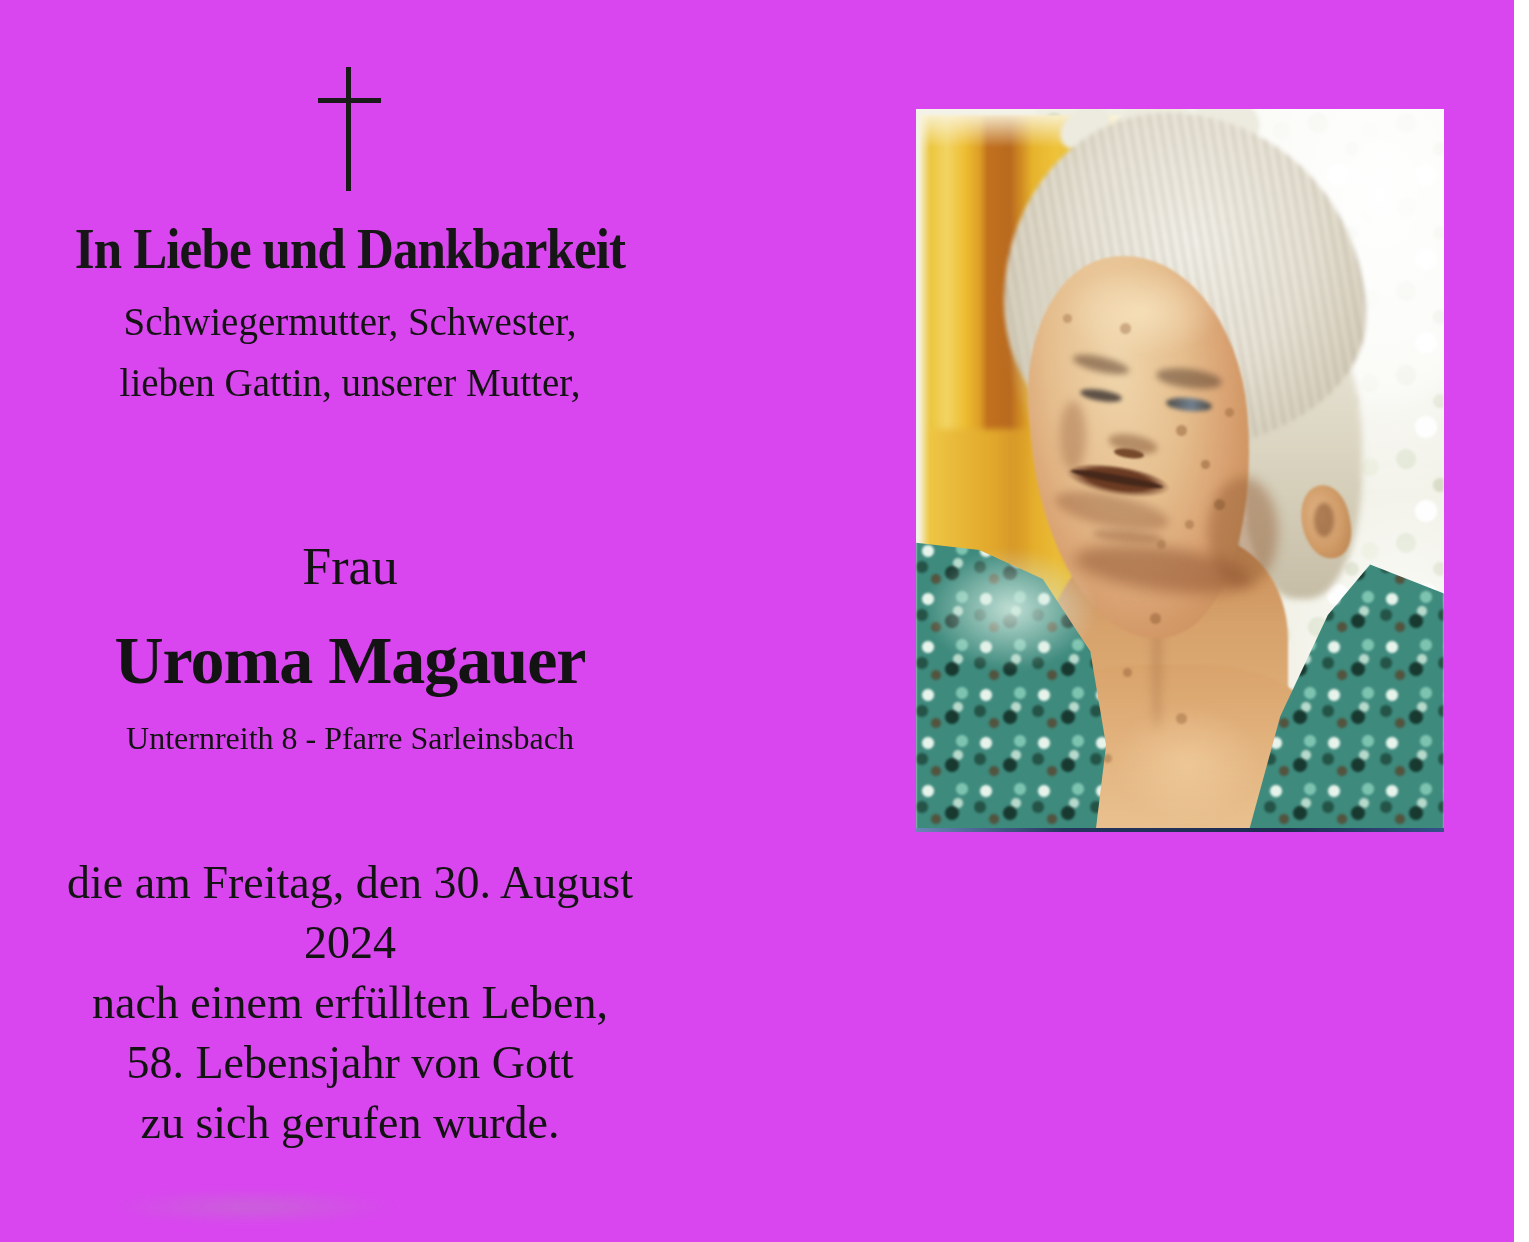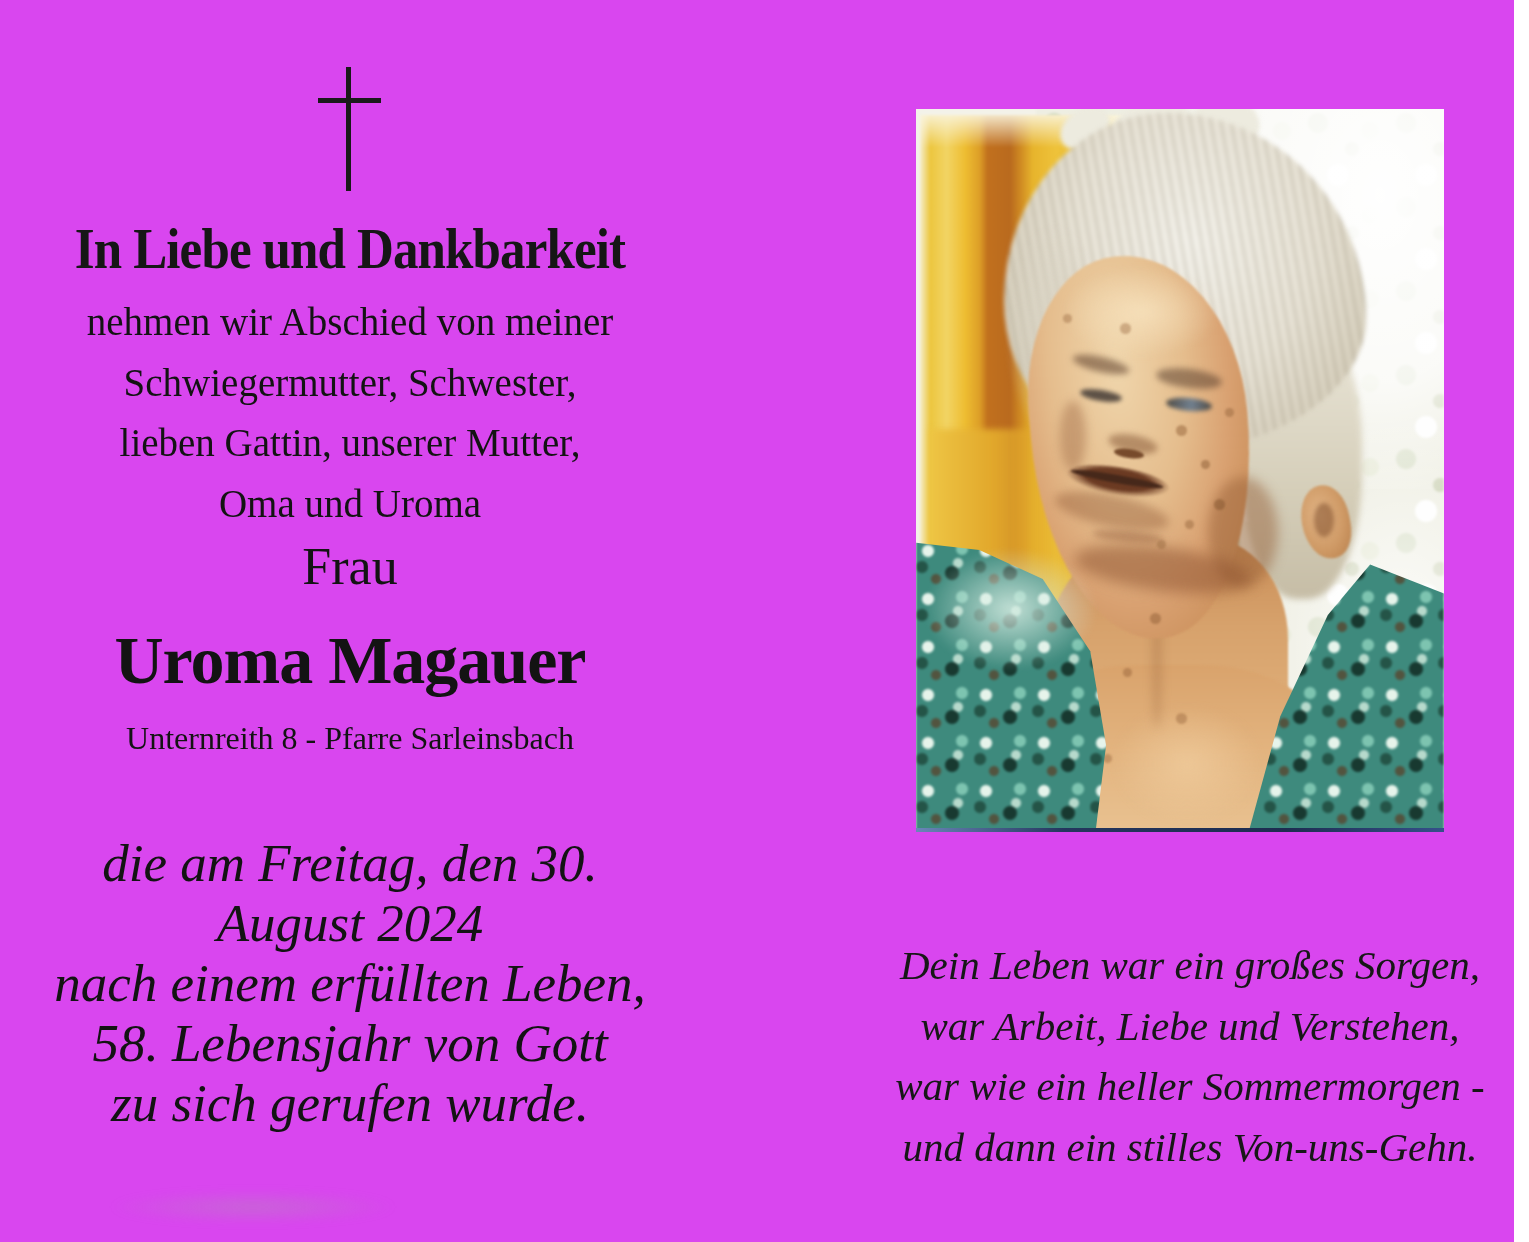--- a/index.html
+++ b/index.html
@@ -19,21 +19,21 @@
   .lcol{position:absolute;left:25px;width:650px;text-align:center;}
   .heading{
     top:217px;font-size:58px;font-weight:bold;line-height:64px;
     transform:scaleX(0.88);transform-origin:50% 50%;
     letter-spacing:-1px;color:#161616;
   }
   .intro{top:292px;font-size:39px;line-height:60.5px;}
   .salutation{top:538px;font-size:52px;line-height:58px;}
   .name{top:615px;font-size:68px;font-weight:bold;line-height:90px;letter-spacing:-1px;}
   .address{top:709px;font-size:32px;line-height:58px;}
-  .death{top:833px;font-size:53px;line-height:60px;font-style:italic;}
+  .death{top:853px;font-size:46px;line-height:60px;}
   
   .poem{
     position:absolute;left:890px;top:935px;width:600px;
     text-align:center;font-style:italic;font-size:41px;line-height:60.5px;color:#171717;
   }
   
   .smudge{
     position:absolute;left:108px;top:1190px;width:290px;height:34px;
     background:radial-gradient(ellipse at 50% 50%, rgba(165,165,165,0.30) 0%, rgba(165,165,165,0) 70%);
     filter:blur(4px);
@@ -212,24 +212,22 @@
 <div class="card">
 
   <div class="cross">
     <div class="cross-v"></div>
     <div class="cross-h"></div>
   </div>
 
   <div class="lcol heading">In Liebe und Dankbarkeit</div>
 
   <div class="lcol intro">
-    <div>nehmen wir Abschied von meiner</div>
     <div>Schwiegermutter, Schwester,</div>
     <div>lieben Gattin, unserer Mutter,</div>
-    <div>Oma und Uroma</div>
   </div>
 
   <div class="lcol salutation">Frau</div>
 
   <div class="lcol name">Uroma Magauer</div>
 
   <div class="lcol address">Unternreith 8 - Pfarre Sarleinsbach</div>
 
   <div class="lcol death">
     <div>die am Freitag, den 30. August 2024</div>
@@ -280,22 +278,16 @@
       <div class="blouse"></div>
     </div>
     <div class="blouse-wrap blouse-right">
       <div class="blouse"></div>
     </div>
     <div class="blouse-lace"></div>
 
     <div class="photo-bottom-line"></div>
   </div>
 
-  <div class="poem">
-    <div>Dein Leben war ein großes Sorgen,</div>
-    <div>war Arbeit, Liebe und Verstehen,</div>
-    <div>war wie ein heller Sommermorgen -</div>
-    <div>und dann ein stilles Von-uns-Gehn.</div>
-  </div>
 
   <div class="smudge"></div>
 
 </div>
 
 </body></html>

